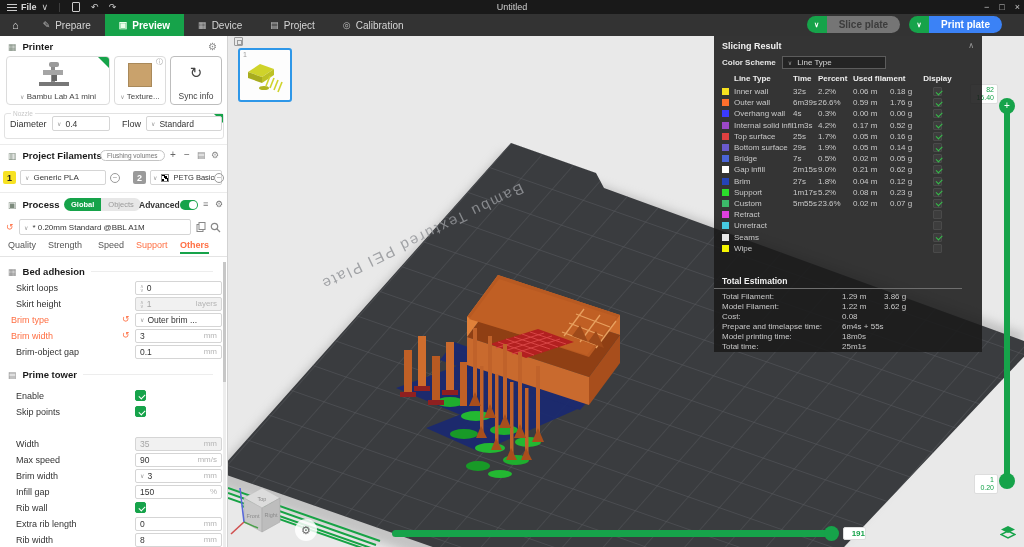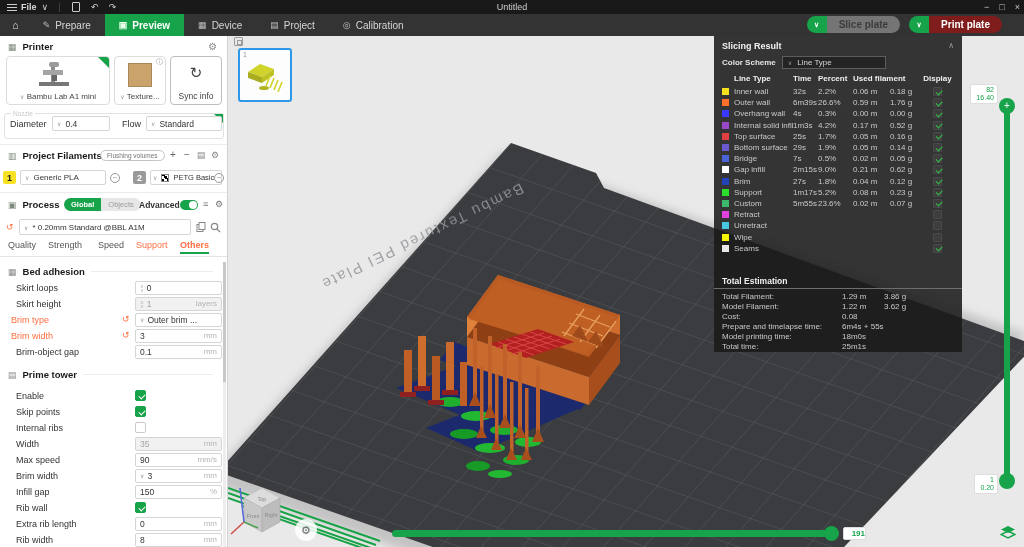--- a/index.html
+++ b/index.html
@@ -19,21 +19,21 @@
   .tab { height:22px; display:flex; align-items:center; gap:5px; padding:0 14px; font-size:10px; cursor:pointer; }
   .tab .ti { font-size:9px; color:#bdbdbd; }
   .tab.active { background:#16a34a; color:#fff; font-weight:bold; }
   .tab.active .ti { color:#eaffea; }
   #home-tab { padding:0 10px 0 12px; font-size:11px; }
   #topbtns { position:absolute; right:22px; top:16px; display:flex; gap:9px; }
   .splitbtn { display:flex; height:17px; border-radius:9px; overflow:hidden; font-size:10px; font-weight:bold; }
   .splitbtn .chev { width:20px; background:#16a34a; color:#fff; display:flex; align-items:center; justify-content:center; font-size:7px; }
   .splitbtn .main { padding:0 12px; display:flex; align-items:center; }
   .splitbtn.gray .main { background:#757575; color:#3c3c3c; }
-  .splitbtn.green .main { background:#7f1d1d; color:#fff; }
+  .splitbtn.green .main { background:#3b82f6; color:#fff; }
 
   
   #left-panel { position:absolute; left:0; top:36px; width:228px; height:511px; background:#fff; border-right:1px solid #d2d2d2; font-size:9px; color:#333; overflow:hidden; }
   .sec-head { position:absolute; left:0; width:100%; height:17px; display:flex; align-items:center; gap:6px; padding:0 8px; }
   .sec-title { font-weight:bold; font-size:9.5px; color:#1a1a1a; }
   .mini-ico { color:#7c8a7c; font-size:9px; }
   .gear-r { position:absolute; right:10px; color:#8a8a8a; font-size:10px; }
   .hline { position:absolute; height:1px; background:#ececec; left:0; width:228px; }
 
   .card { position:absolute; border:1px solid #dcdcdc; border-radius:4px; background:#fff; overflow:hidden; }
@@ -83,21 +83,21 @@
   
   #h-slider { position:absolute; left:164px; top:494px; width:446px; height:7px; border-radius:4px; background:#16a34a; }
   #h-handle { position:absolute; left:432px; top:-4px; width:15px; height:15px; border-radius:50%; background:#16a34a; }
   #h-label { position:absolute; left:451px; top:-3px; width:23px; height:13px; background:#fff; border:1px solid #ddd; border-radius:2px; color:#16a34a; font-size:8px; font-weight:bold; text-align:right; line-height:11px; }
   #v-slider { position:absolute; left:776px; top:70px; width:6px; height:376px; border-radius:3px; background:#16a34a; }
   .v-handle { position:absolute; left:-5px; width:16px; height:16px; border-radius:50%; background:#16a34a; color:#fff; font-size:10px; text-align:center; line-height:15px; }
   .v-label { position:absolute; background:#fff; border:1px solid #ddd; border-radius:2px; color:#16a34a; font-size:7px; text-align:right; padding:1px 3px; line-height:8px; }
   #layers-ico { position:absolute; left:772px; top:489px; }
 
   
-  #slice-panel { position:absolute; left:714px; top:36px; width:248px; height:316px; background:rgba(26,26,26,0.88); color:#c9c9c9; font-size:8px; }
+  #slice-panel { position:absolute; left:714px; top:36px; width:268px; height:316px; background:rgba(26,26,26,0.88); color:#c9c9c9; font-size:8px; }
   #sp-head { position:absolute; left:8px; top:5px; font-weight:bold; font-size:9px; color:#f0f0f0; }
   #sp-collapse { position:absolute; right:8px; top:5px; color:#9a9a9a; font-size:8px; }
   #sp-scheme { position:absolute; left:8px; top:20px; display:flex; align-items:center; gap:6px; }
   #sp-scheme .lab { font-weight:bold; color:#e5e5e5; }
   #sp-combo { width:104px; height:13px; background:#242424; border:1px solid #5c5c5c; display:flex; align-items:center; gap:5px; padding:0 5px; color:#d5d5d5; }
   #sp-cols { position:absolute; left:8px; top:38px; width:232px; display:flex; font-weight:bold; color:#efefef; }
   #sp-rows { position:absolute; left:8px; top:50px; width:232px; }
   .sp-row { height:11.2px; display:flex; align-items:center; }
   .sw { width:7px; height:7px; margin-right:5px; flex:none; }
   .c-name { width:59px; flex:none; white-space:nowrap; overflow:hidden; }
@@ -331,24 +331,20 @@
     <span style="flex:1;height:1px;background:#ededed;margin-right:6px"></span>
   </div>
   <div class="srow" style="top:352px">
       <span class="lbl">Enable</span>
       <span class="cbx on"></span>
     </div>
   <div class="srow" style="top:368px">
       <span class="lbl">Skip points</span>
       <span class="cbx on"></span>
     </div>
-  <div class="srow" style="top:384px">
-      <span class="lbl">Internal ribs</span>
-      <span class="cbx"></span>
-    </div>
   <div class="srow" style="top:400px">
       <span class="lbl">Width</span>
     <span class="ctl dis">
         <span>35</span>
         <span class="unit">mm</span>
       </span>
     </div>
   <div class="srow" style="top:416px">
       <span class="lbl">Max speed</span>
     <span class="ctl">
@@ -742,42 +738,42 @@
         <span class="c-time"></span>
         <span class="c-pct"></span>
         <span class="c-len"></span>
         <span class="c-wt"></span>
         <span class="c-disp">
           <span class="slc-check"></span>
         </span>
       </div>
 
       <div class="sp-row">
+        <span class="sw" style="background: rgb(232, 232, 232);"></span>
+        <span class="c-name">Seams</span>
+        <span class="c-time"></span>
+        <span class="c-pct"></span>
+        <span class="c-len"></span>
+        <span class="c-wt"></span>
+        <span class="c-disp">
+          <span class="slc-check on"></span>
+        </span>
+      </div>
+
+      <div class="sp-row">
         <span class="sw" style="background: rgb(245, 245, 0);"></span>
         <span class="c-name">Wipe</span>
         <span class="c-time"></span>
         <span class="c-pct"></span>
         <span class="c-len"></span>
         <span class="c-wt"></span>
         <span class="c-disp">
           <span class="slc-check"></span>
         </span>
       </div>
-
-      <div class="sp-row">
-        <span class="sw" style="background: rgb(232, 232, 232);"></span>
-        <span class="c-name">Seams</span>
-        <span class="c-time"></span>
-        <span class="c-pct"></span>
-        <span class="c-len"></span>
-        <span class="c-wt"></span>
-        <span class="c-disp">
-          <span class="slc-check on"></span>
-        </span>
-      </div>
     </div>
   <span id="sp-total-head">Total Estimation</span>
   <div id="sp-total-line"></div>
   <div id="sp-totals">
 
       <div class="tot-row">
         <span class="t-lab">Total Filament:</span>
         <span class="t-v1">1.29 m</span>
         <span class="t-v2">3.86 g</span>
       </div>

